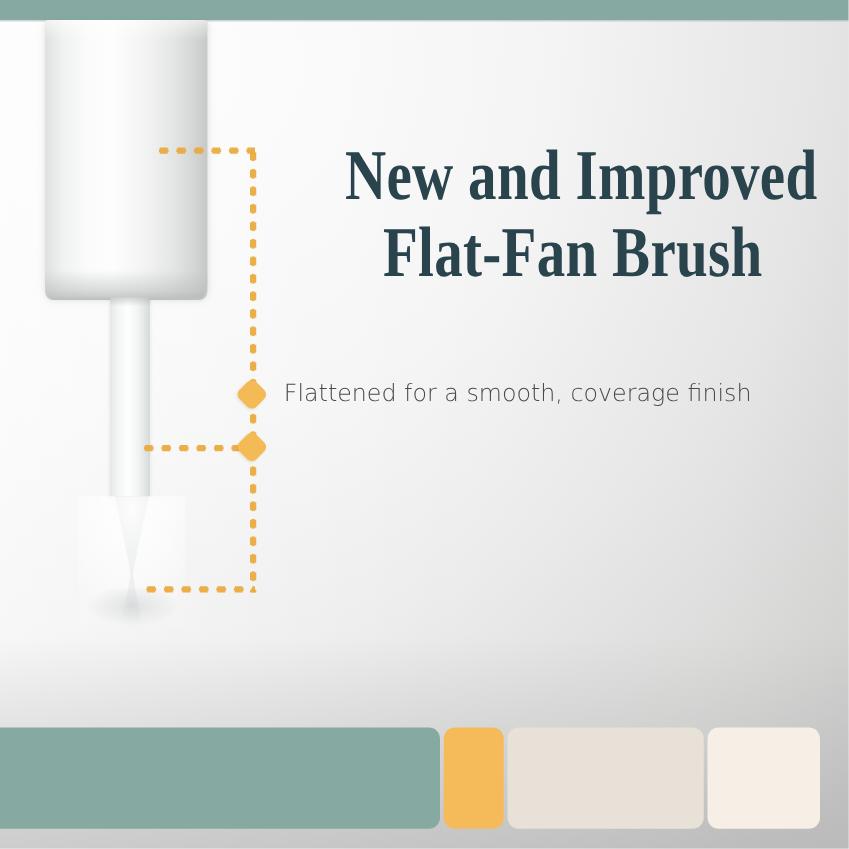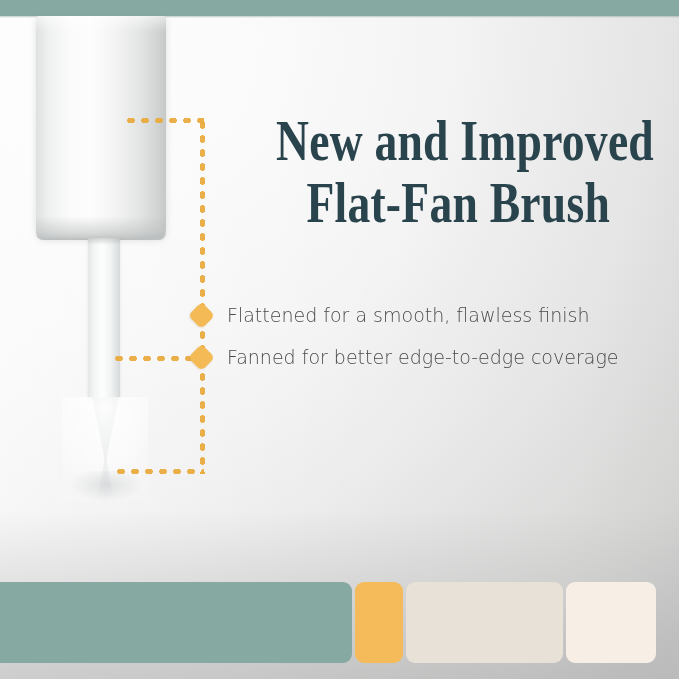--- a/index.html
+++ b/index.html
@@ -322,25 +322,24 @@
   <div class="dot-h dot-h-bot"></div>
 
   <div class="headline">
     <span class="l1">New and Improved</span>
     <span class="l2">Flat-Fan Brush</span>
   </div>
 
   <div class="bullets">
     <div class="bullet-row">
       <span class="bullet-diamond"></span>
-      <span class="bullet-text">Flattened for a smooth, flawless finish</span>
+      <span class="bullet-text">Flattened for a smooth, coverage finish</span>
     </div>
     <div class="bullet-row">
       <span class="bullet-diamond"></span>
-      <span class="bullet-text">Fanned for better edge-to-edge coverage</span>
     </div>
   </div>
 
   <div class="bottom-bar">
     <div class="swatch sw-green"></div>
     <div class="swatch sw-amber"></div>
     <div class="swatch sw-beige"></div>
     <div class="swatch sw-cream"></div>
   </div>
 

